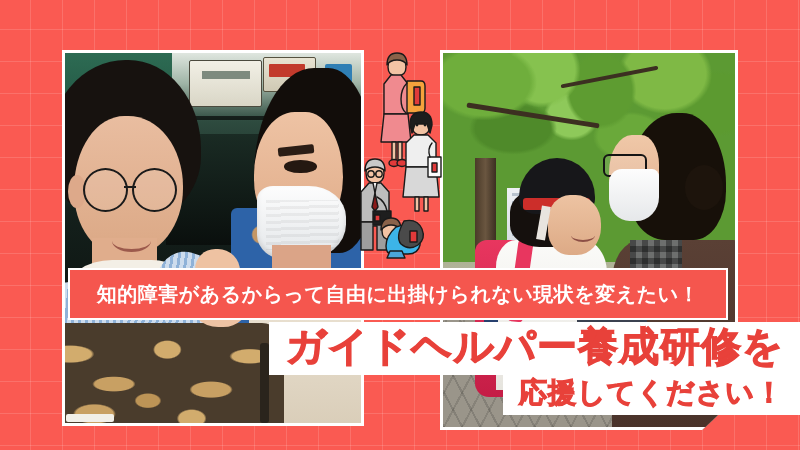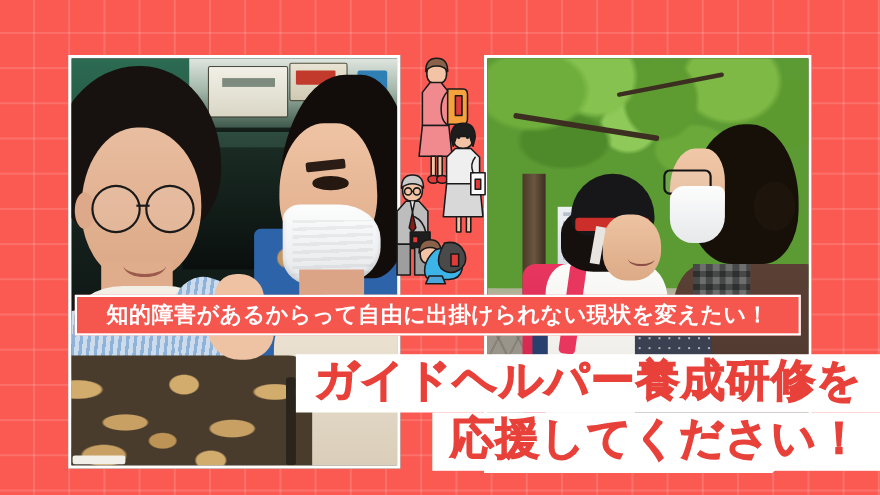--- a/index.html
+++ b/index.html
@@ -185,41 +185,41 @@
     background:#3b4150;border-radius:10px 4px 0 0;
     background-image:radial-gradient(circle,rgba(255,255,255,.6) 1px,transparent 1.4px);
     background-size:9px 9px;}
 
   
   #illustration{position:absolute;left:360px;top:45px;width:90px;height:215px;}
   #illustration svg{display:block;width:100%;height:100%;}
 
   
   #banner{
-    position:absolute;left:68px;top:268px;width:660px;height:37px;
+    position:absolute;left:68px;top:268px;width:660px;height:52px;
     background:#f5564e;border:2px solid #ffffff;box-sizing:border-box;
     display:flex;align-items:center;justify-content:center;
   }
   #banner .txt{
     color:#ffffff;font-size:20px;font-weight:700;letter-spacing:.5px;
     white-space:nowrap;line-height:1;
   }
   .hl-row{position:absolute;display:flex;justify-content:flex-end;width:100%;}
   .hl-box{
     background:#ffffff;display:inline-block;
     padding:3px 16px 7px;box-sizing:border-box;
   }
   .hl-box .t{
     color:#e8413a;font-weight:700;line-height:1.08;white-space:nowrap;
     -webkit-text-stroke:1.2px #e8413a;
   }
   #hl1{left:0;top:322px;}
   #hl1 .t{font-size:40px;letter-spacing:1px;}
   #hl2{left:0;top:375px;}
-  #hl2 .t{font-size:40px;letter-spacing:1px;}
+  #hl2 .t{font-size:28px;letter-spacing:1px;}
 </style>
 </head>
 <body>
 
 <div id="stage">
 
   <div class="bg-grid"></div>
 
   <div class="photo" id="photo-left">
     <div class="ph-inner">

